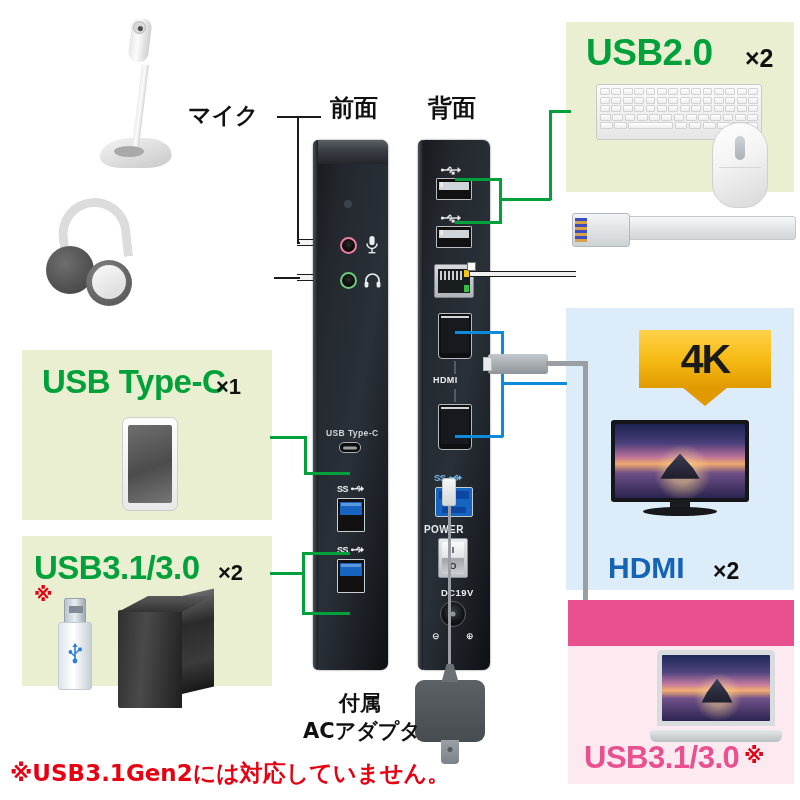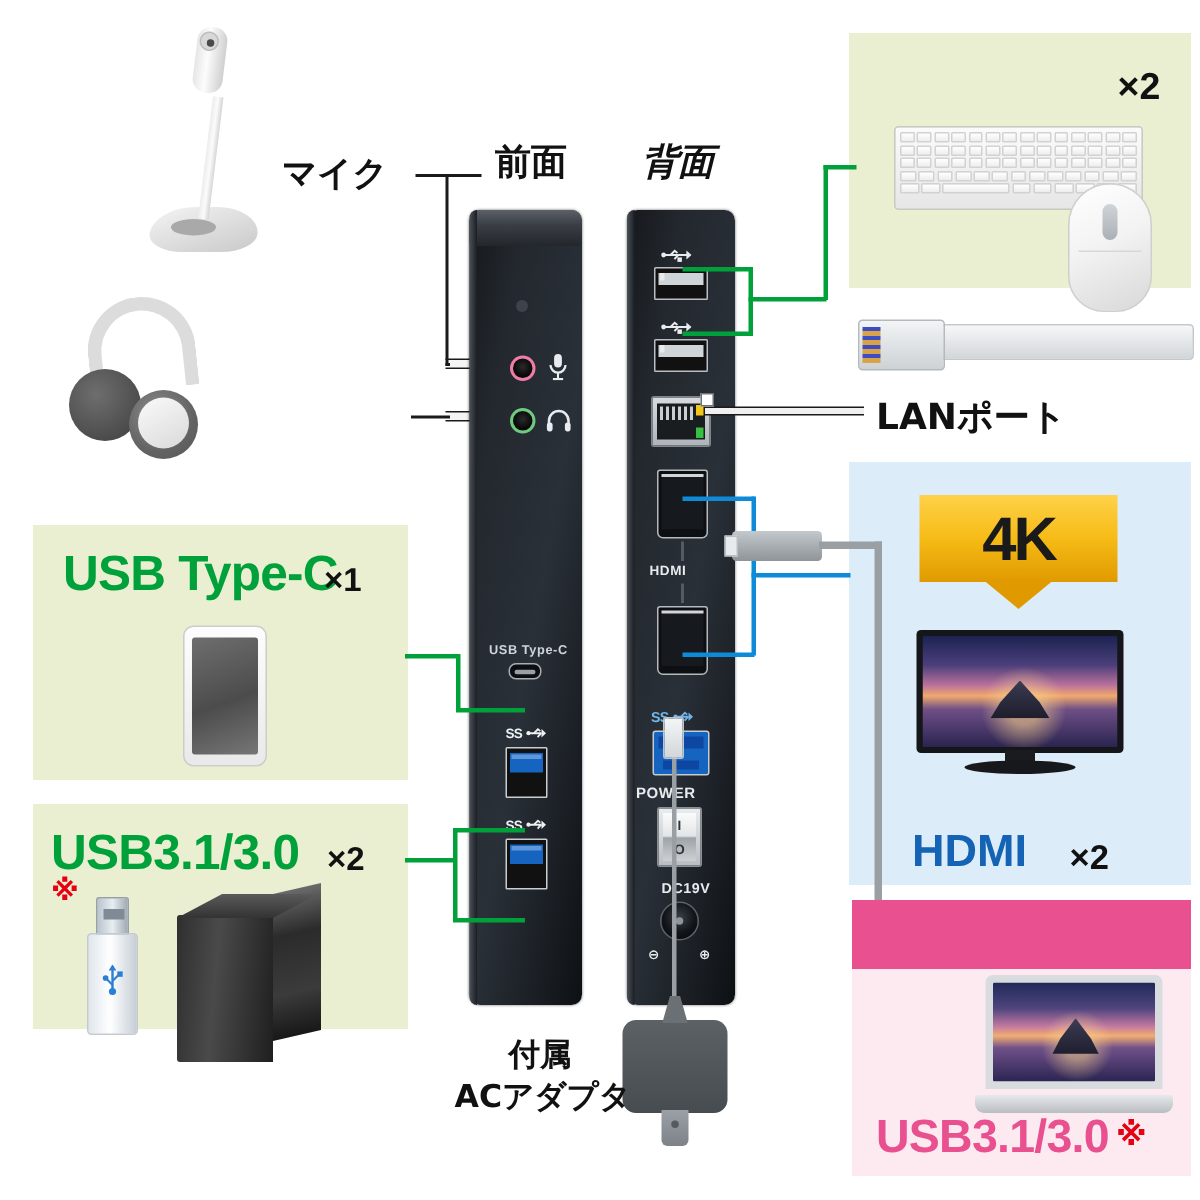--- a/index.html
+++ b/index.html
@@ -438,21 +438,21 @@
   <div class="ln-white abs" style="left:300px; top:240px; width:46px; height:5px; background:#f4f4f4;"></div>
   <div class="ln" style="left:297px; top:239px; width:50px; height:1px;"></div>
   <div class="ln" style="left:297px; top:245px; width:50px; height:1px;"></div>
 
   <div class="ln" style="left:274px; top:277px; width:73px; height:2px;"></div>
   <div class="abs" style="left:300px; top:275px; width:46px; height:5px; background:#f4f4f4;"></div>
   <div class="ln" style="left:297px; top:274px; width:50px; height:1px;"></div>
   <div class="ln" style="left:297px; top:280px; width:50px; height:1px;"></div>
 
   <div class="abs lbl-black jp" style="left:330px; top:92px; font-size:24px;">前面</div>
-  <div class="abs lbl-black jp" style="left:428px; top:92px; font-size:24px;font-style:italic;">背面</div>
+  <div class="abs lbl-black jp" style="left:428px; top:92px; font-size:24px;">背面</div>
 
   <div class="chassis" style="left:313px; top:140px; width:75px; height:530px;">
     <div class="chassis-top"></div>
     <div class="chassis-edge"></div>
 
     <div class="abs" style="left:31px; top:60px; width:8px; height:8px; border-radius:50%; background:#3d434a;"></div>
 
     <div class="jack mic" style="left:27px; top:97px; width:17px; height:17px;"></div>
     <div class="abs" style="left:51px; top:95px; width:16px; height:19px;">
       <svg viewBox="0 0 16 19" width="16" height="19">
@@ -570,20 +570,21 @@
       </div>
     </div>
 
     <div class="silk" style="left:23px; top:447px; font-size:9.5px;">DC19V</div>
     <div class="dcjack" style="left:22px; top:461px; width:26px; height:26px;"></div>
     <div class="silk" style="left:14px; top:491px; font-size:9px;">⊖</div>
     <div class="silk" style="left:48px; top:491px; font-size:9px;">⊕</div>
   </div>
 
   <div class="abs box-green" style="left:566px; top:22px; width:228px; height:170px;"></div>
+  <div class="abs lbl-green" style="left:586px; top:32px; font-size:37px;">USB2.0</div>
   <div class="abs lbl-black" style="left:745px; top:44px; font-size:25px;">×2</div>
 
   <div class="keyboard" style="left:596px; top:84px; width:166px; height:56px;">
     <div class="kb-row">
         <div class="kb-key"></div>
         <div class="kb-key"></div>
         <div class="kb-key"></div>
         <div class="kb-key"></div>
         <div class="kb-key"></div>
         <div class="kb-key"></div>
@@ -664,28 +665,27 @@
   <div class="ln ln-green" style="left:455px; top:221px; width:46px; height:2.5px;"></div>
   <div class="ln ln-green" style="left:499px; top:178px; width:2.5px; height:46px;"></div>
   <div class="ln ln-green" style="left:499px; top:198px; width:52px; height:2.5px;"></div>
   <div class="ln ln-green" style="left:549px; top:110px; width:2.5px; height:90px;"></div>
   <div class="ln ln-green" style="left:549px; top:110px; width:22px; height:2.5px;"></div>
 
   <div class="lan-cable" style="left:620px; top:216px; width:176px;"></div>
   <div class="lan-plug" style="left:572px; top:213px;">
     <div class="pins"></div>
   </div>
-  <div class="abs lbl-black jp" style="left:584px; top:262px; font-size:24px;">LANポート</div>
   <div class="abs" style="left:470px; top:272px; width:106px; height:4px; background:#f0f0f0;"></div>
   <div class="ln" style="left:470px; top:271px; width:106px; height:1px;"></div>
   <div class="ln" style="left:470px; top:276px; width:106px; height:1px;"></div>
   <div class="abs" style="left:467px; top:262px; width:9px; height:9px; border:1.5px solid #6d7276; background:#fff;"></div>
 
   <div class="abs box-blue" style="left:566px; top:308px; width:228px; height:282px;"></div>
-  <div class="fourk" style="left:613px; top:330px;">
+  <div class="fourk" style="left:639px; top:330px;">
     <div class="plate">
         <span>4K</span>
       </div>
     <div class="arrow"></div>
   </div>
   <div class="monitor" style="left:611px; top:420px;">
     <div class="bez">
         <div class="scr"></div>
       </div>
     <div class="stand"></div>
@@ -765,14 +765,15 @@
   <div class="abs pink-header" style="left:568px; top:600px; width:226px; height:46px;"></div>
   <div class="laptop" style="left:650px; top:650px;">
     <div class="lid">
         <div class="scr"></div>
       </div>
     <div class="base"></div>
   </div>
   <div class="abs lbl-green" style="left:584px; top:740px; font-size:31px; color:#e8508f;">USB3.1/3.0</div>
   <div class="abs lbl-red jp" style="left:744px; top:744px; font-size:21px;">※</div>
 
+  <div class="abs lbl-red jp" style="left:10px; top:758px; font-size:23px;">※USB3.1Gen2には対応していません。</div>
 
 </div>
 
 </body></html>

